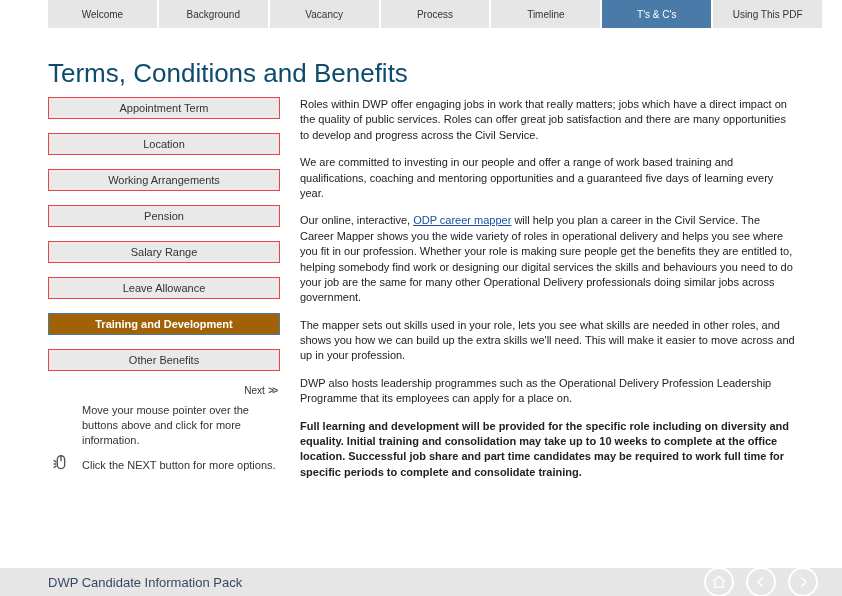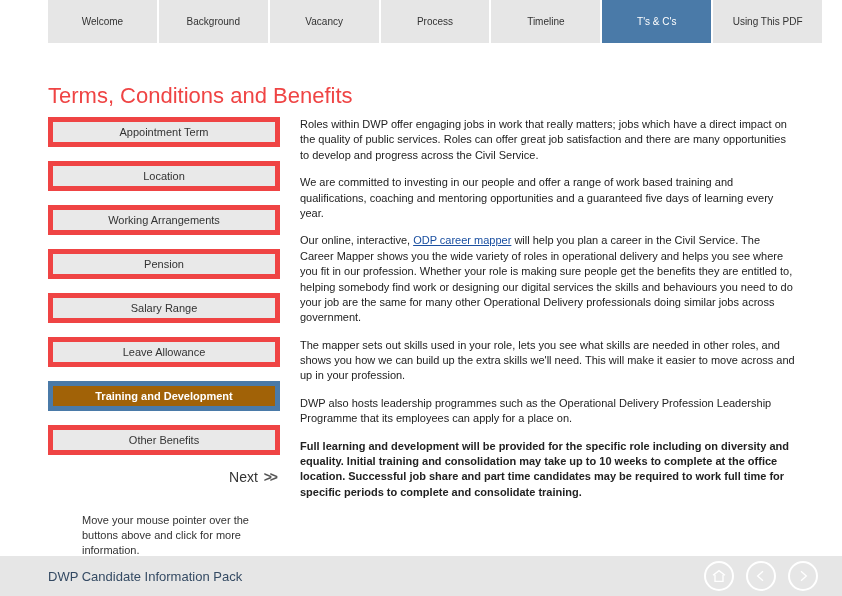--- a/index.html
+++ b/index.html
@@ -1,58 +1,58 @@
 <!DOCTYPE html>
 <html><head>
 <meta charset="utf-8">
 <style>
   * { box-sizing: border-box; margin: 0; padding: 0; }
   html, body { width: 842px; height: 596px; font-family: Arial, Helvetica, sans-serif; background: #fff; overflow: hidden; }
-  .topnav { display: flex; height: 43px; margin: 0 0 40px 0; }
+  .topnav { display: flex; height: 28px; margin: 0 0 30px 0; }
   .tab {
     flex: 1;
     background: #e6e6e6;
     border-right: 2px solid #fff;
     font-size: 10px;
     color: #333;
     display: flex;
     align-items: center;
     justify-content: center;
     cursor: pointer;
   }
   .tab:first-child { margin-left: 48px; }
   .tab:last-child { border-right: none; margin-right: 20px; }
   .tab.active { background: #4a7aa8; color: #fff; }
-  .page-title { font-size: 22px; color: #ef4444; padding: 0 0 8px 48px; font-weight: normal; }
+  .page-title { font-size: 26px; color: #0c4a6e; padding: 0 0 8px 48px; font-weight: normal; }
   .body { display: flex; padding: 0 20px 0 0; }
   .sidebar { width: 300px; padding-left: 48px; padding-right: 20px; }
   .side-item {
     background: #e9e9e9;
     color: #333;
     font-size: 11px;
     padding: 4px 6px;
     text-align: center;
     margin-bottom: 14px;
-    border: 5px solid #ef4444;
+    border: 1px solid #ef4444;
     cursor: pointer;
   }
   .side-item.active { background: #a16207; color: #fff; font-weight: bold; border-color: #4a7aa8; }
-  .next-row { text-align: right; font-size: 14px; color: #333; padding-right: 4px; margin-top: 6px; margin-bottom: 28px; }
+  .next-row { text-align: right; font-size: 10px; color: #333; padding-right: 4px; margin-top: 6px; margin-bottom: 7px; }
   .next-row .chev { font-weight: bold; letter-spacing: -2px; color: #555; }
   .hint { display: flex; gap: 10px; font-size: 11px; color: #333; line-height: 1.35; padding-left: 2px; align-items: flex-end; }
   .hint .mouse-icon { font-size: 20px; color: #555; flex: 0 0 auto; padding-top: 2px; }
   .hint .texts p { margin-bottom: 10px; }
   .content { flex: 1; font-size: 11px; color: #222; line-height: 1.4; padding-right: 26px; }
   .content p { margin-bottom: 12px; }
   .content a { color: #1a4fa0; text-decoration: underline; }
   .content .bold { font-weight: bold; }
   .footer {
     position: absolute;
     left: 0; right: 0; bottom: 0;
-    height: 40px;
+    height: 28px;
     background: #e6e6e6;
     display: flex;
     align-items: center;
     padding: 0 24px 0 48px;
   }
   .footer-title { font-size: 13px; color: #344a63; }
   .footer-spacer { flex: 1; }
   .circ {
     width: 30px; height: 30px; border: 2px solid #fff; border-radius: 50%;
     display: inline-flex; align-items: center; justify-content: center;

